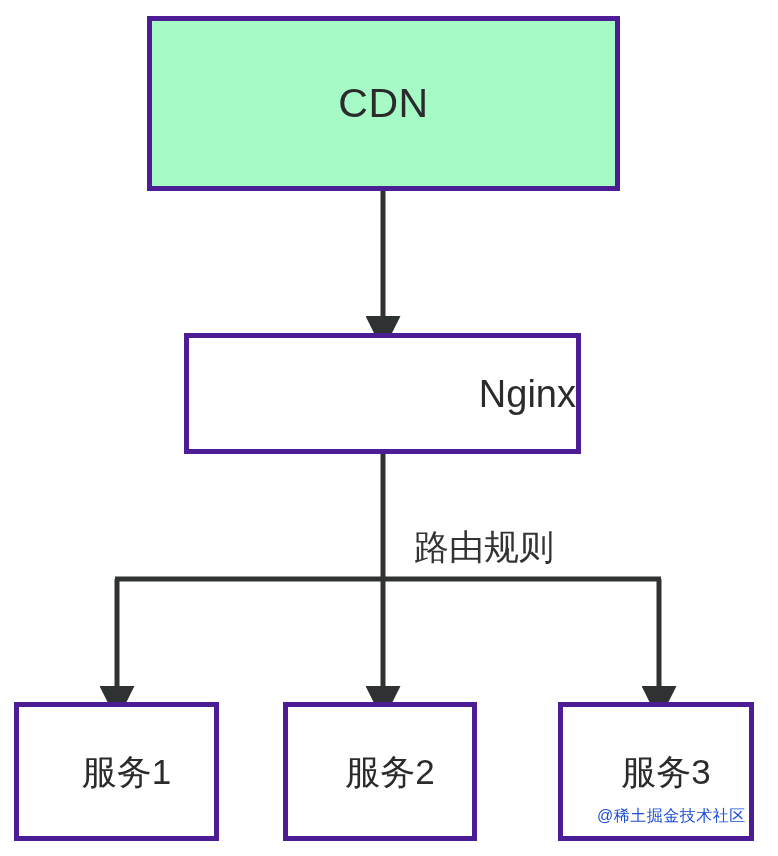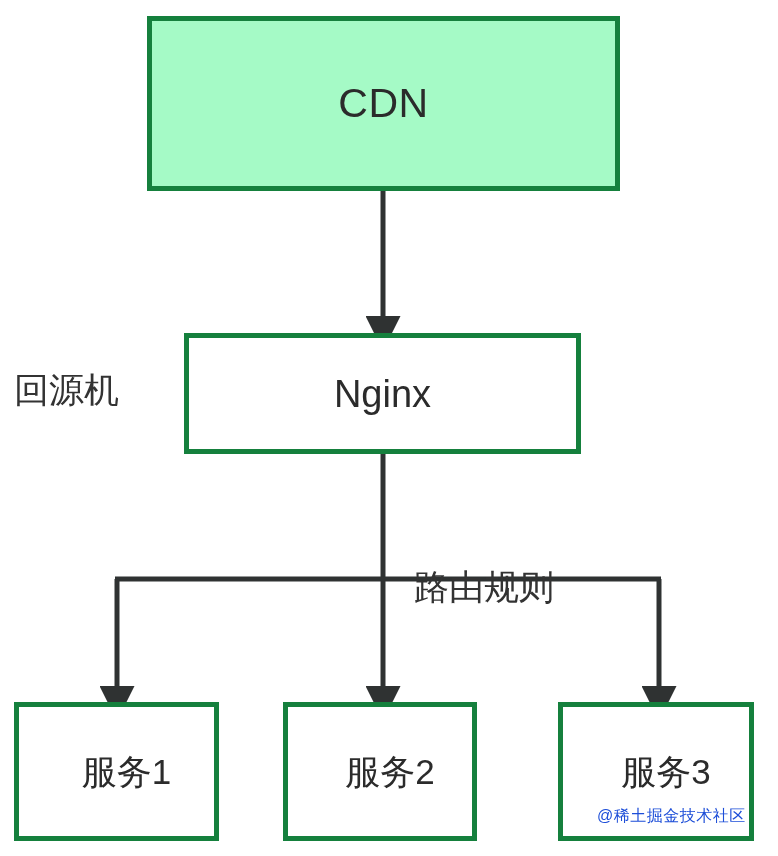--- a/index.html
+++ b/index.html
@@ -24,40 +24,41 @@
     width: 778px;
     height: 856px;
     pointer-events: none;
   }
   .node {
     position: absolute;
     box-sizing: border-box;
     display: flex;
     align-items: center;
     justify-content: center;
-    border: 5px solid #15803d;
+    border: 5px solid #4c1d95;
     background: #ffffff;
     color: #2b2b2b;
     line-height: 1;
   }
   .node-cdn {
     left: 147px;
     top: 16px;
     width: 473px;
     height: 175px;
     background: #a5fac6;
     font-size: 41px;
     letter-spacing: 0.5px;
   }
   .node-nginx {
     left: 184px;
     top: 333px;
     width: 397px;
     height: 121px;
     font-size: 38px;
+    justify-content: flex-end;
   }
   .node-svc {
     top: 702px;
     height: 139px;
     font-size: 35px;
     padding-left: 20px;
   }
   .node-svc1 { left: 14px;  width: 205px; }
   .node-svc2 { left: 283px; width: 194px; }
   .node-svc3 { left: 558px; width: 196px; }
@@ -70,21 +71,20 @@
   }
   .label-origin {
     left: 14px;
     top: 372px;
     font-size: 35px;
   }
   .label-route {
     left: 414px;
     top: 529px;
     font-size: 35px;
-    margin-top: 40px;
   }
   .watermark {
     position: absolute;
     left: 597px;
     top: 806px;
     font-size: 16px;
     color: #1d4ed8;
     letter-spacing: 0.5px;
     white-space: nowrap;
   }
@@ -124,21 +124,20 @@
   </svg>
 
   <div class="node node-cdn">
     <span>CDN</span>
   </div>
 
   <div class="node node-nginx">
     <span>Nginx</span>
   </div>
 
-  <div class="edge-label label-origin">回源机</div>
 
   <div class="edge-label label-route">路由规则</div>
 
   <div class="node node-svc node-svc1">
     <span>服务1</span>
   </div>
 
   <div class="node node-svc node-svc2">
     <span>服务2</span>
   </div>

